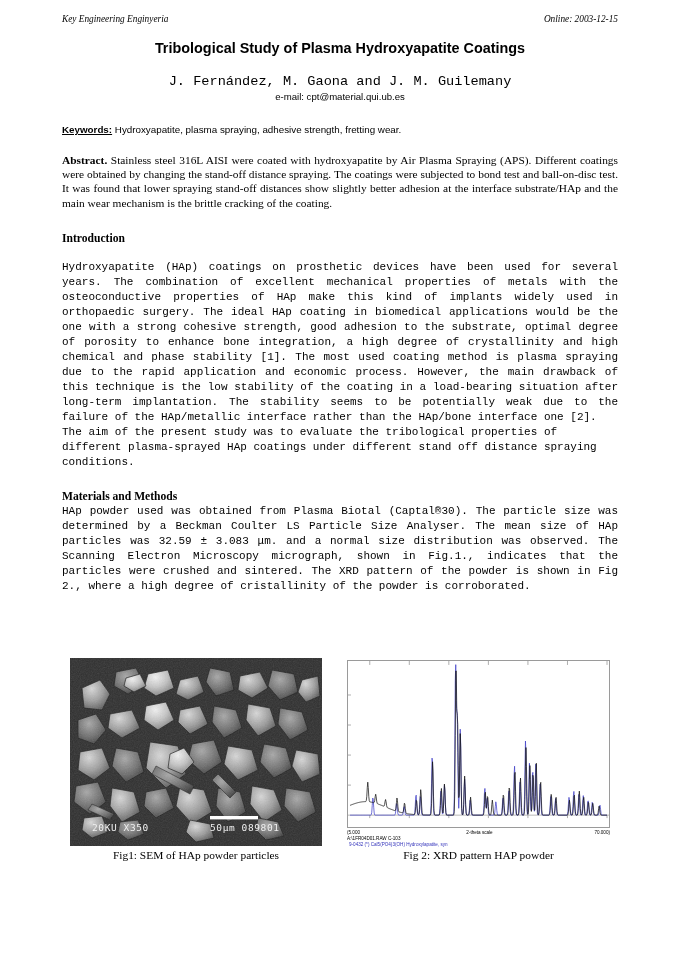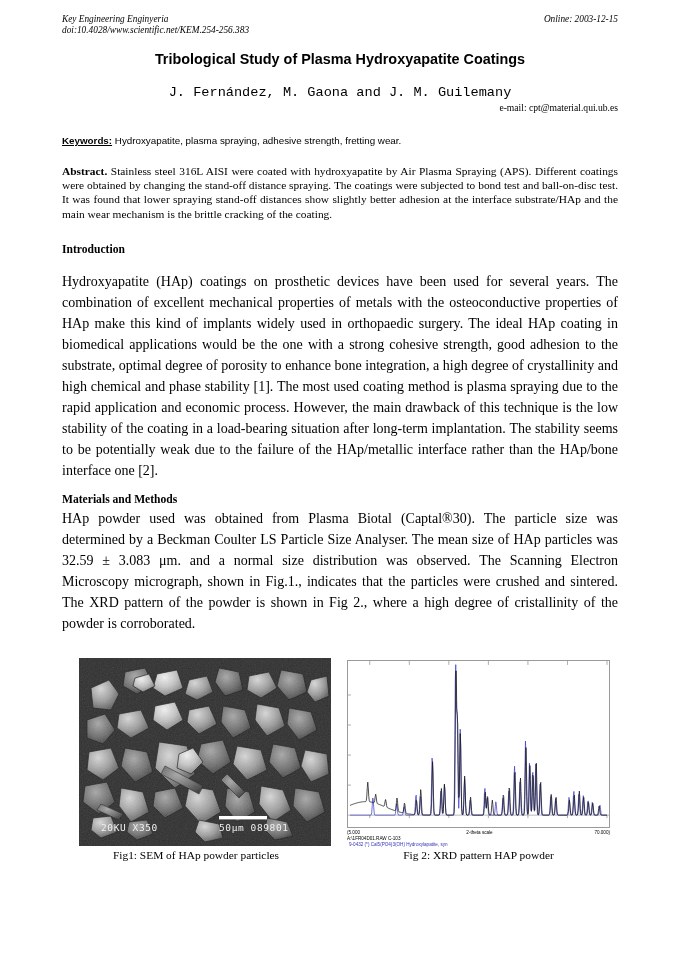--- a/index.html
+++ b/index.html
@@ -64,22 +64,22 @@
   .affiliation {
     margin-top: 13px;
     text-align: center;
     font-family: "Liberation Sans", sans-serif;
     font-size: 9.6px;
     line-height: 12.4px;
   }
   .affiliation .aline { display: block; }
   .email {
     margin-top: 1px;
-    text-align: right;
-    font-family: Liberation Serif, serif;
+    text-align: center;
+    font-family: Liberation Sans, sans-serif;
     font-size: 9.6px;
     line-height: 12.4px;
   }
 
   
   .keywords {
     margin-top: 19px;
     font-family: "Liberation Sans", sans-serif;
     font-size: 9.8px;
     line-height: 13px;
@@ -100,43 +100,43 @@
   .abstract .ab-label { font-weight: bold; }
 
   
   .section-heading {
     font-family: "Liberation Serif", serif;
     font-weight: bold;
     font-size: 11.6px;
     line-height: 14.3px;
   }
   .sec-intro { margin-top: 22px; }
-  .sec-materials { margin-top: 12px; }
+  .sec-materials { margin-top: 20px; }
 
   .body-par {
-    font-family: Liberation Serif, serif;
-    font-size: 14px;
-    line-height: 21px;
+    font-family: Liberation Mono, monospace;
+    font-size: 11px;
+    line-height: 15px;
     text-align: justify;
   }
   .par-gap { margin-top: 14px; }
   .par-tight { margin-top: 0px; }
   .no-justify { text-align: left; }
 
   
   .figures {
     position: absolute;
     left: 0;
     top: 644px;
     width: 678px;
     height: 230px;
   }
   .fig-sem-wrap {
     position: absolute;
-    left: 79px;
+    left: 70px;
     top: 14px;
     width: 252px;
     height: 188px;
   }
   .fig-xrd-wrap {
     position: absolute;
     left: 347px;
     top: 16px;
     width: 263px;
     height: 168px;
@@ -205,39 +205,39 @@
 </style>
 </head>
 <body>
 
 <div id="page">
 
   <div class="content">
 
     <div class="journal-header">
       <span class="line">Key Engineering Enginyeria</span>
-      <span class="line">doi:10.4028/www.scientific.net/KEM.254-256.383</span>
       <span class="online-date">Online: 2003-12-15</span>
     </div>
 
     <div class="title">Tribological Study of Plasma Hydroxyapatite Coatings</div>
     <div class="authors">J. Fernández, M. Gaona and J. M. Guilemany</div>
     <div class="email">e-mail: cpt@material.qui.ub.es</div>
 
     <div class="keywords">
       <span class="kw-label">Keywords:</span><span>&nbsp;</span><span>Hydroxyapatite, plasma spraying, adhesive strength, fretting wear.</span>
     </div>
 
     <div class="abstract">
       <span class="ab-label">Abstract.</span>
       <span>Stainless steel 316L AISI were coated with hydroxyapatite by Air Plasma Spraying (APS). Different coatings were obtained by changing the stand-off distance spraying. The coatings were subjected to bond test and ball-on-disc test. It was found that lower spraying stand-off distances show slightly better adhesion at the interface substrate/HAp and the main wear mechanism is the brittle cracking of the coating.</span>
     </div>
 
     <div class="section-heading sec-intro">Introduction</div>
     <div class="body-par par-gap">Hydroxyapatite (HAp) coatings on prosthetic devices have been used for several years. The combination of excellent mechanical properties of metals with the osteoconductive properties of HAp make this kind of implants widely used in orthopaedic surgery. The ideal HAp coating in biomedical applications would be the one with a strong cohesive strength, good adhesion to the substrate, optimal degree of porosity to enhance bone integration, a high degree of crystallinity and high chemical and phase stability [1]. The most used coating method is plasma spraying due to the rapid application and economic process. However, the main drawback of this technique is the low stability of the coating in a load-bearing situation after long-term implantation. The stability seems to be potentially weak due to the failure of the HAp/metallic interface rather than the HAp/bone interface one [2].</div>
+    <div class="body-par par-tight no-justify">The aim of the present study was to evaluate the tribological properties of different plasma-sprayed HAp coatings under different stand off distance spraying conditions.</div>
 
     <div class="section-heading sec-materials">Materials and Methods</div>
     <div class="body-par par-tight">HAp powder used was obtained from Plasma Biotal (Captal®30). The particle size was determined by a Beckman Coulter LS Particle Size Analyser. The mean size of HAp particles was 32.59 ± 3.083 μm. and a normal size distribution was observed. The Scanning Electron Microscopy micrograph, shown in Fig.1., indicates that the particles were crushed and sintered. The XRD pattern of the powder is shown in Fig 2., where a high degree of cristallinity of the powder is corroborated.</div>
 
   </div>
 
   <div class="figures">
 
     <div class="fig-sem-wrap">
       <svg class="sem-img" viewBox="0 0 252 188" preserveAspectRatio="none">

